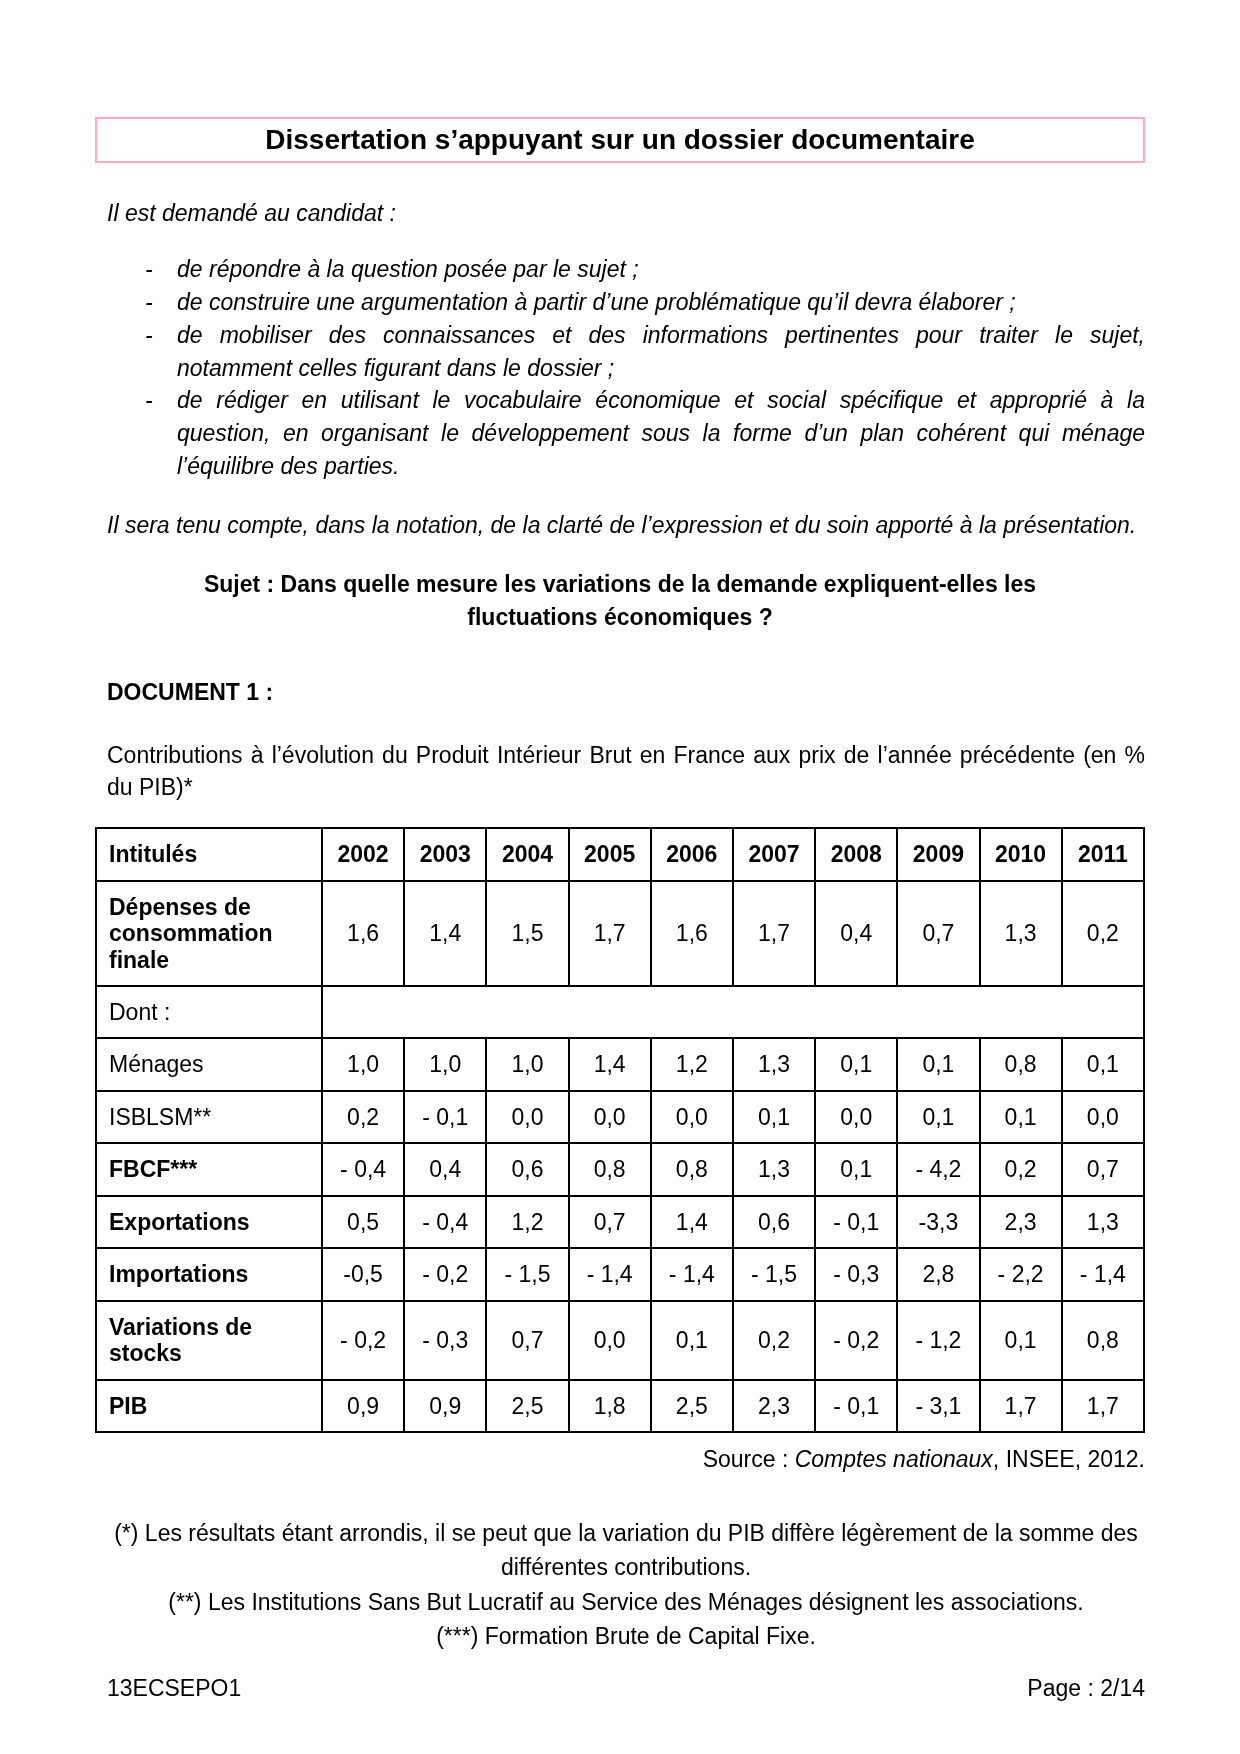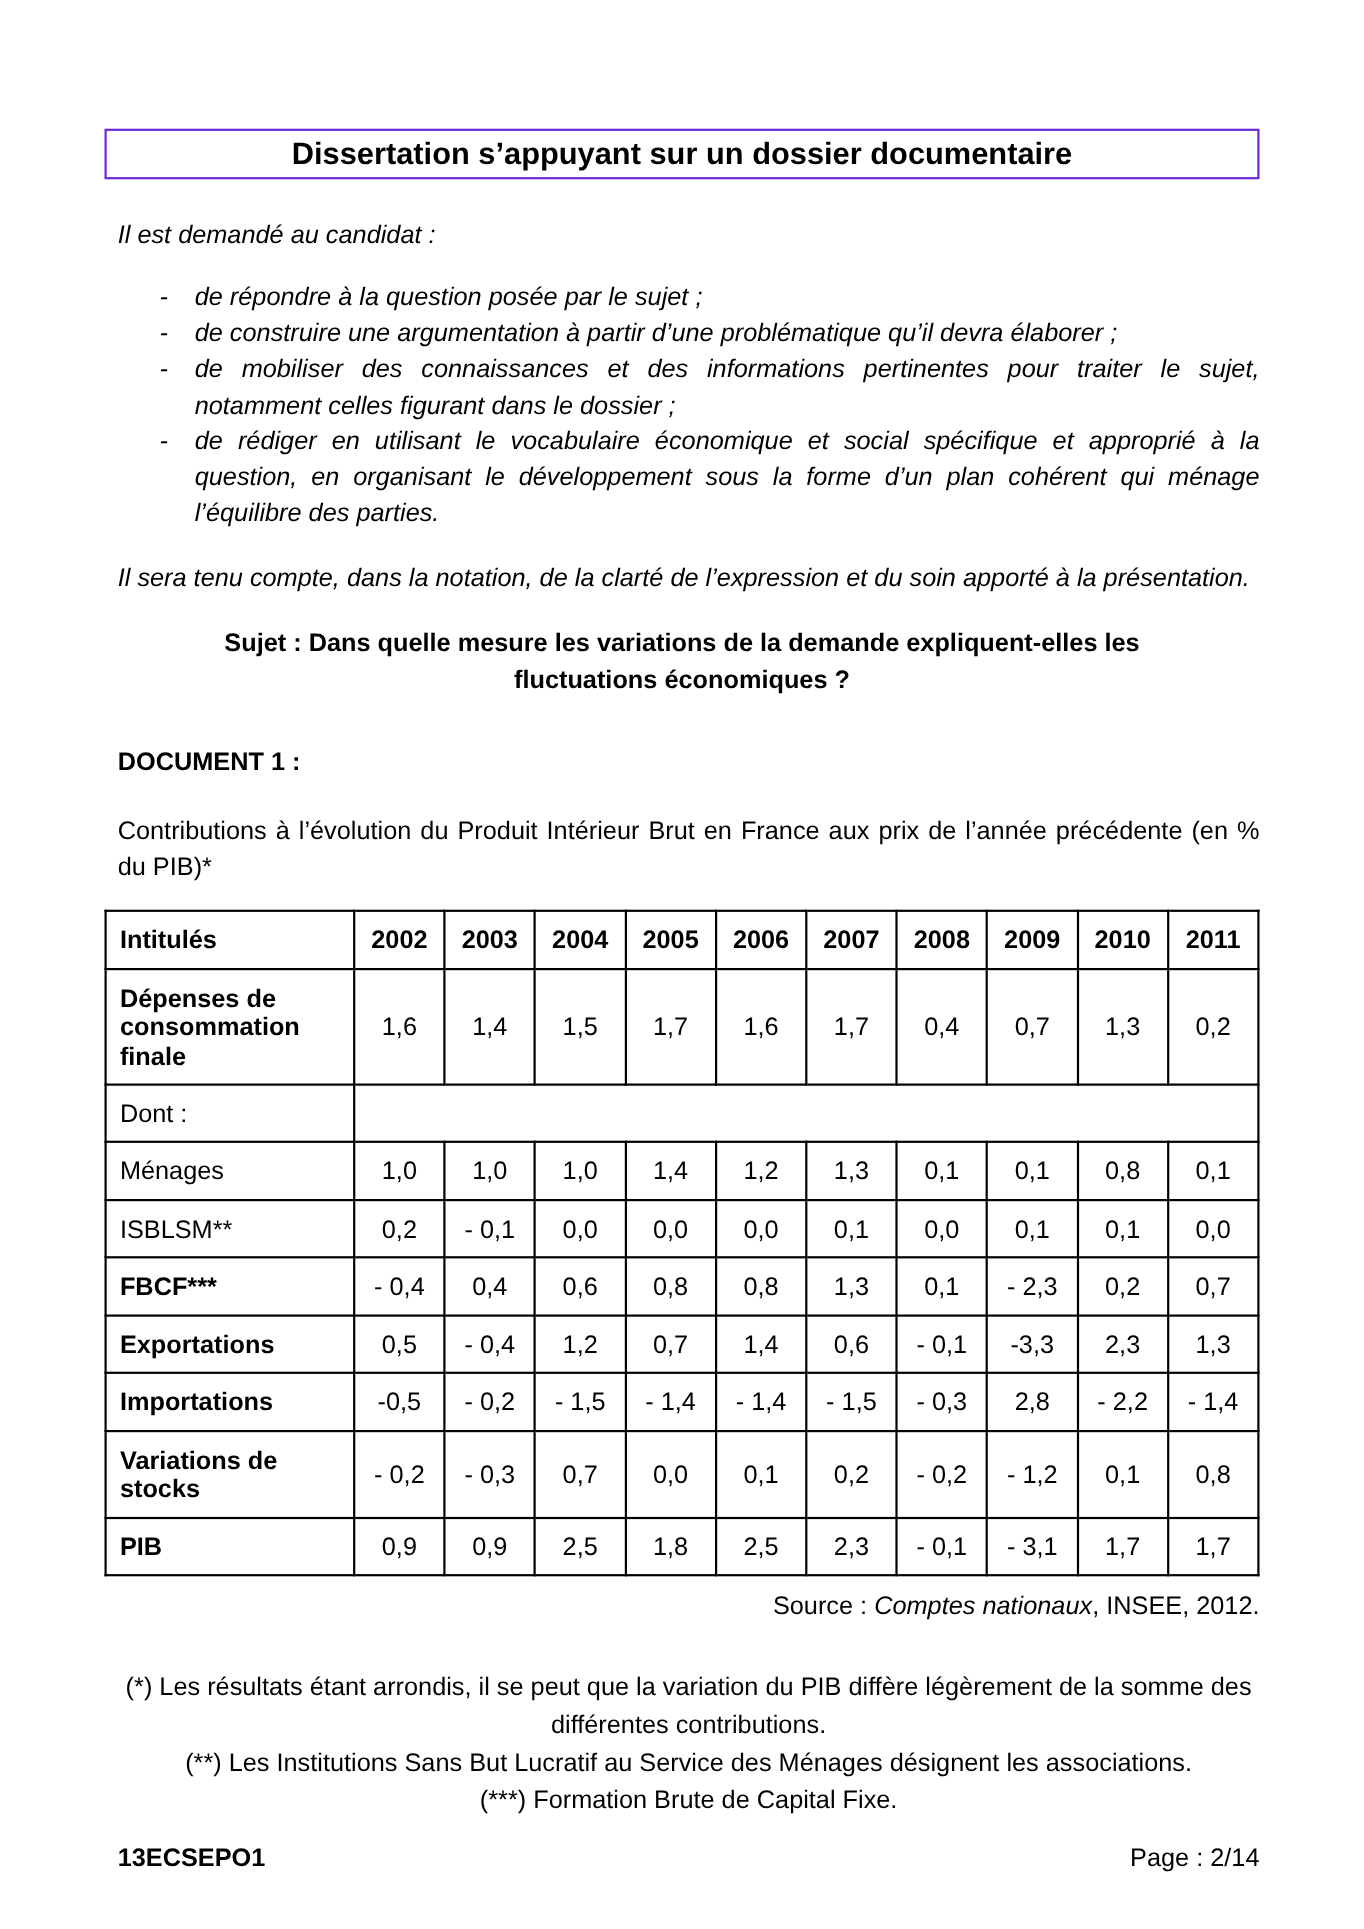--- a/index.html
+++ b/index.html
@@ -4,21 +4,21 @@
 <style>
   html,body{margin:0;padding:0;background:#fff;}
   .page{
     width:1240px;height:1754px;box-sizing:border-box;position:relative;
     background:#fff;color:#000;
     font-family:"Liberation Sans","DejaVu Sans",sans-serif;
     font-size:23px;line-height:1.43;
     padding:0 95px;overflow:hidden;
   }
   .title-box{
-    margin-top:117px;border:2px solid #6d28d9;height:42px;
+    margin-top:117px;border:2px solid #f9a8d4;height:42px;
     display:flex;align-items:center;justify-content:center;
     font-weight:bold;font-size:28px;line-height:1.1;
   }
   .indent{margin-left:12px;margin-right:0;}
   .intro{margin-top:34px;font-style:italic;}
   ul.reqs{margin:18px 0 0;padding:0 0 0 50px;list-style:none;font-style:italic;}
   ul.reqs li{display:flex;}
   ul.reqs .dash{width:32px;flex:none;}
   ul.reqs .btxt{flex:1;text-align:justify;}
   .note{margin-top:26px;font-style:italic;text-align:justify;}
@@ -36,21 +36,21 @@
   table.datatable .lbl{text-align:left;padding-left:12px;padding-right:8px;}
   table.datatable .b{font-weight:bold;}
   .source{margin-top:10px;text-align:right;}
   .source .it{font-style:italic;}
   .footnotes{margin-top:40px;text-align:center;}
   .footnotes p{margin:0;line-height:1.5;}
   .footer{
     position:absolute;left:107px;right:95px;top:1672px;
     display:flex;justify-content:space-between;align-items:baseline;
   }
-  .footer .code{font-weight:bold;}
+  .footer .code{font-weight:normal;}
 </style>
 </head>
 <body>
 
 <div class="page">
 
   <div class="title-box">
     <span>Dissertation s’appuyant sur un dossier documentaire</span>
   </div>
 
@@ -158,21 +158,21 @@
         </tr>
         <tr>
           <td class="lbl b">FBCF***</td>
           <td>- 0,4</td>
           <td>0,4</td>
           <td>0,6</td>
           <td>0,8</td>
           <td>0,8</td>
           <td>1,3</td>
           <td>0,1</td>
-          <td>- 2,3</td>
+          <td>- 4,2</td>
           <td>0,2</td>
           <td>0,7</td>
         </tr>
         <tr>
           <td class="lbl b">Exportations</td>
           <td>0,5</td>
           <td>- 0,4</td>
           <td>1,2</td>
           <td>0,7</td>
           <td>1,4</td>

